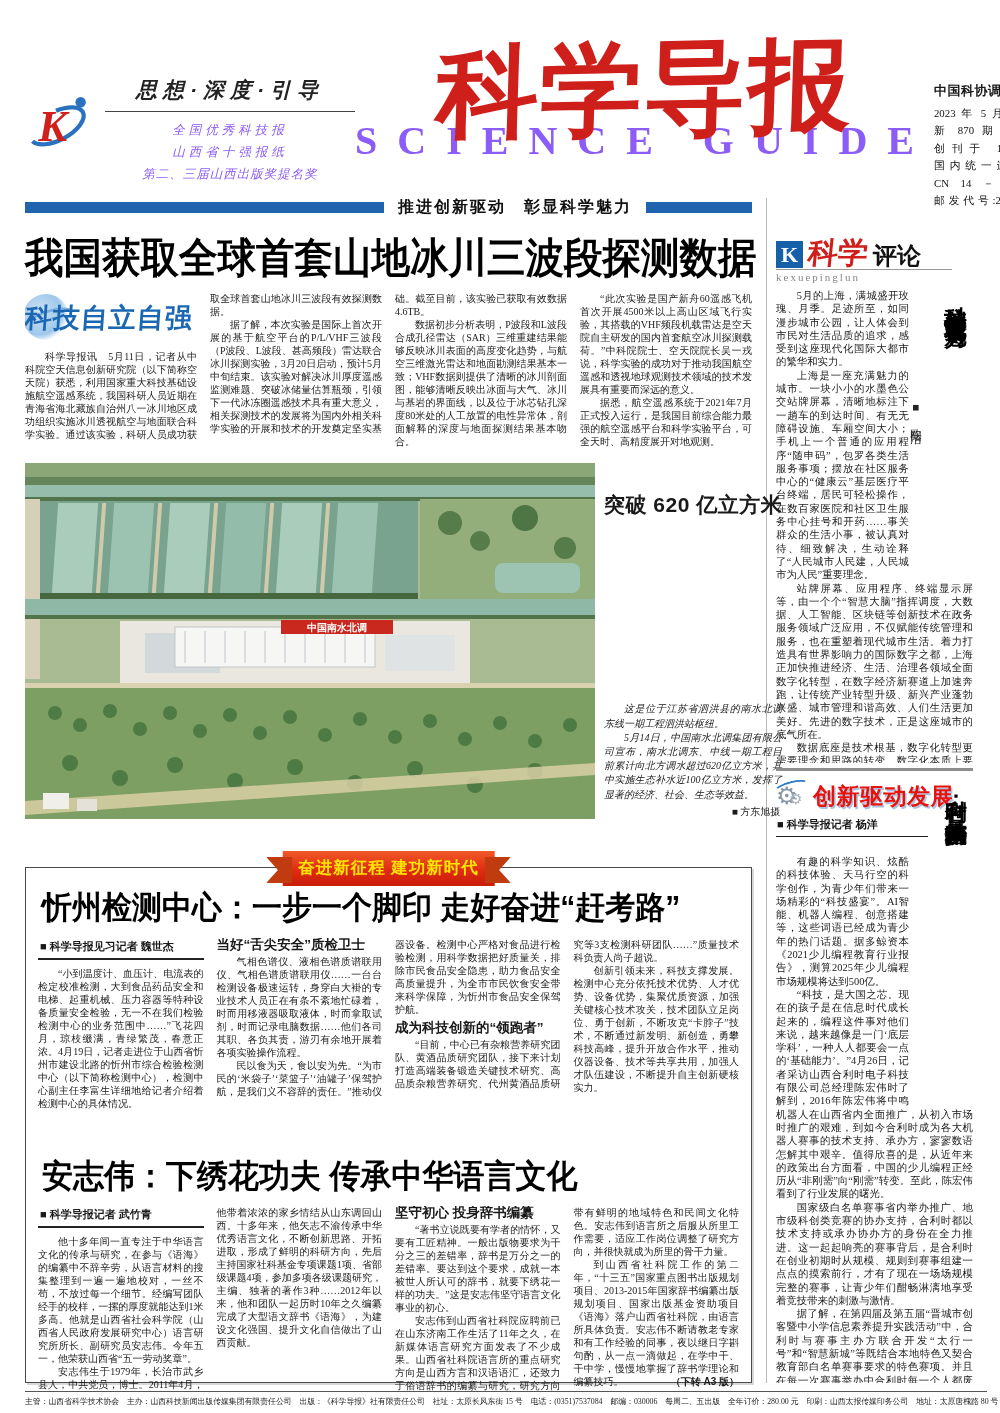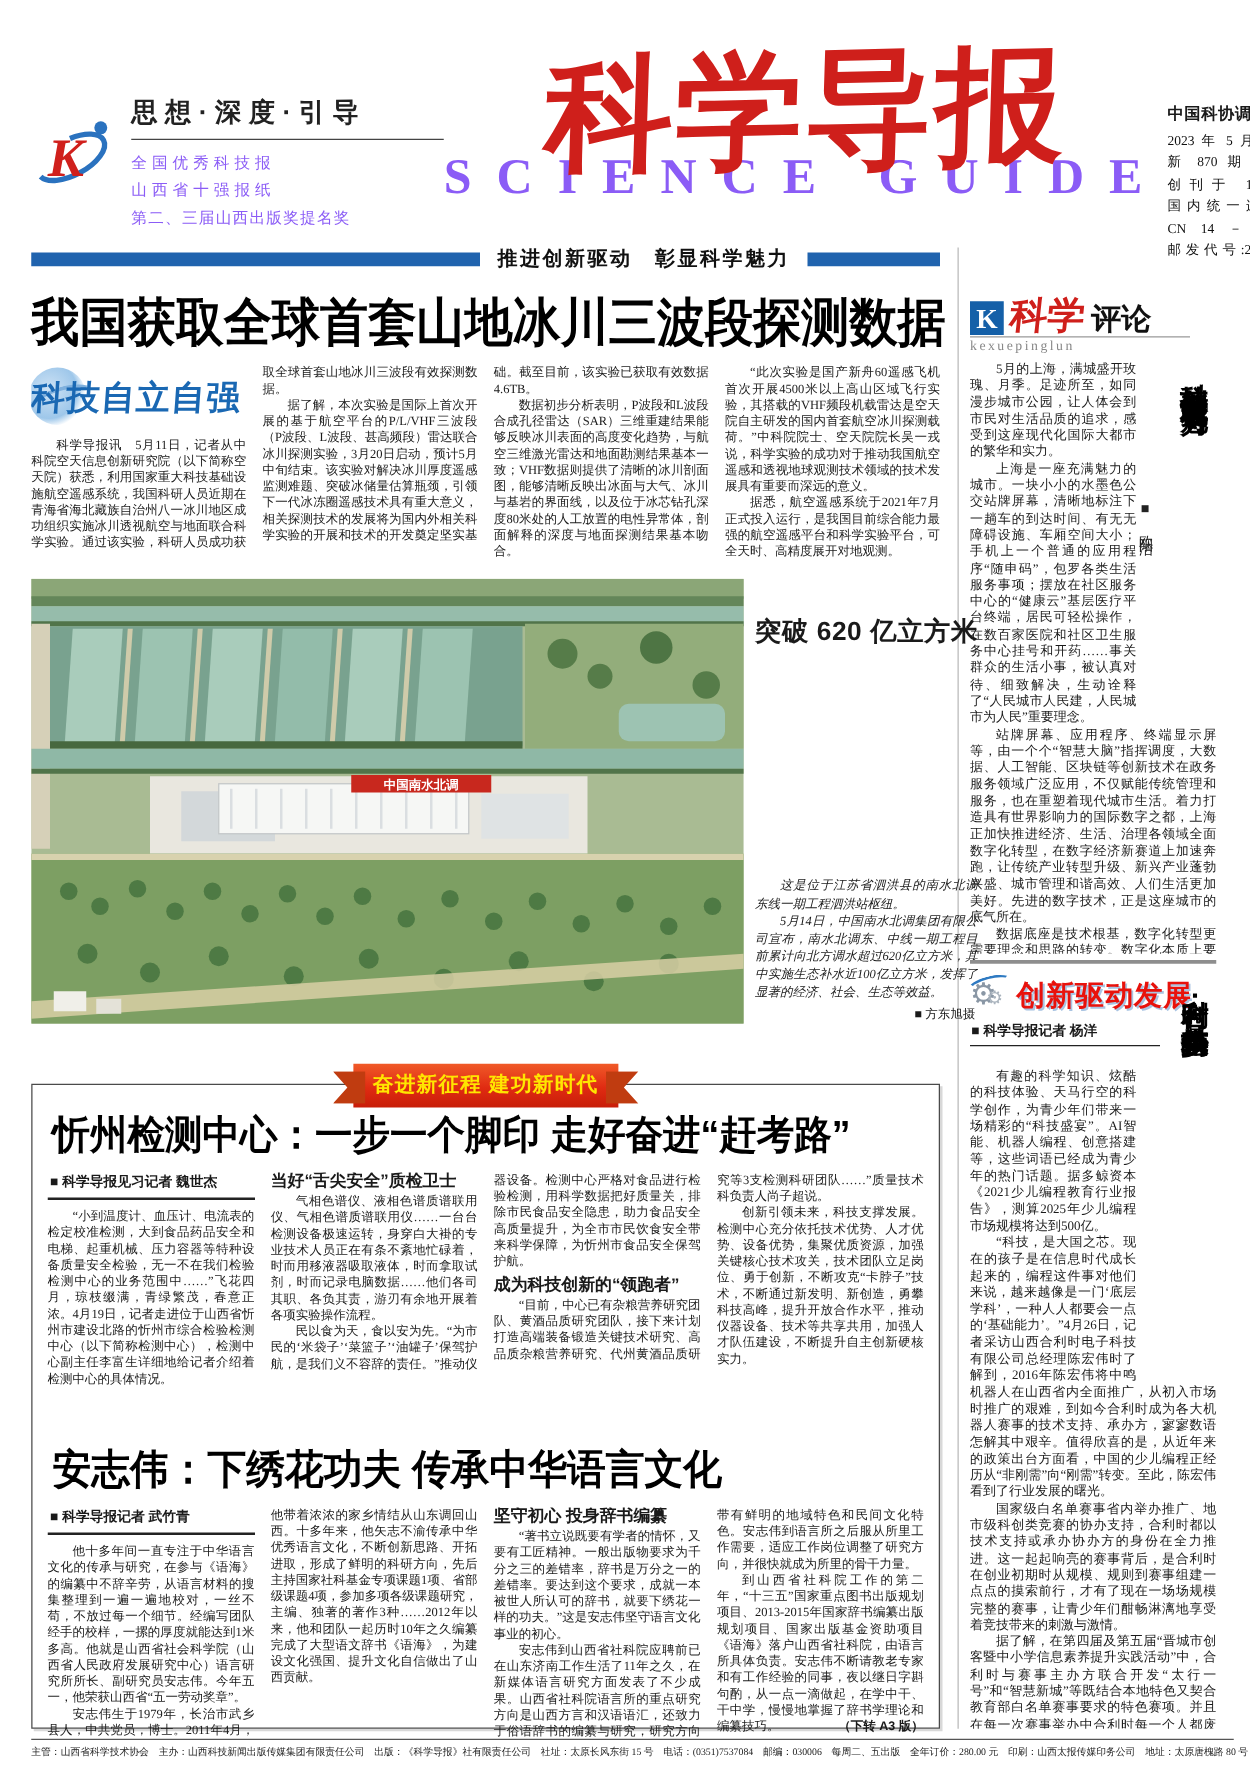--- a/index.html
+++ b/index.html
@@ -8,21 +8,21 @@
     width: 1000px; height: 1413px; margin: 0 auto; position: relative;
     font-family: "Liberation Serif", "DejaVu Serif", serif;
     color:#1a1a1a; overflow: hidden;
   }
   .page { width: 1000px; height: 1413px; padding: 0 13px 0 25px; position: relative; }
 
   
   .masthead { display:flex; align-items:flex-start; height: 198px; padding-top: 48px; position:relative; }
   .mh-left { display:flex; gap:14px; width: 330px; margin-top: 28px; flex: none; }
   .mh-logo { width: 66px; height: 66px; flex:none; margin-top: 14px; }
-  .mh-left-text { flex: 1; text-align:left; }
+  .mh-left-text { flex: 1; text-align:center;font-style:italic; }
   .tagline { font-size: 21px; letter-spacing: 6px; font-weight: bold; color:#222; font-family:"Liberation Sans",sans-serif; padding-bottom: 7px; border-bottom: 1.5px solid #444; }
   .honors { margin-top: 8px; font-size: 12.5px; letter-spacing: 4px; line-height: 1.75; color:#8b5cf6; }
   .honors div:last-child { letter-spacing: 1px; }
   .mh-center { flex: 1; text-align:center; position: relative; margin-top: -12px; }
   .paper-title { font-size: 102px; line-height: 1.05; font-weight: 900; color:#cf1f1b;
     font-family: "Liberation Serif", serif; letter-spacing: 2px; transform: skewX(-3deg) rotate(-1.2deg); position:relative; z-index:2; white-space:nowrap; }
   .paper-title-en { font-size: 40px; font-weight: bold; color:#8b5cf6; letter-spacing: 20px;
     font-family:"Liberation Serif",serif; margin-top: -26px; position:relative; z-index:1; white-space:nowrap; }
   .mh-right { width: 152px; flex:none; margin-top: 34px; margin-right: 2px; }
   .pub-guide { font-size: 13px; font-weight: bold; font-family:"Liberation Sans",sans-serif; margin-bottom: 5px; letter-spacing: 0.5px; }

